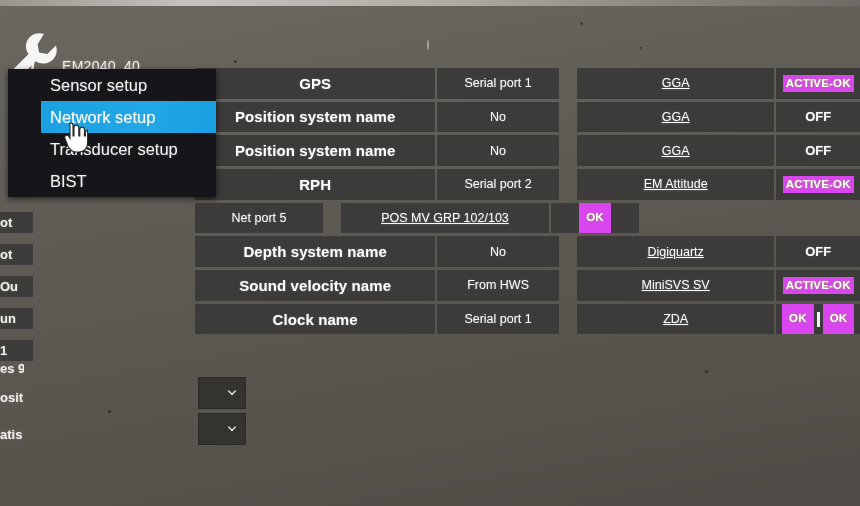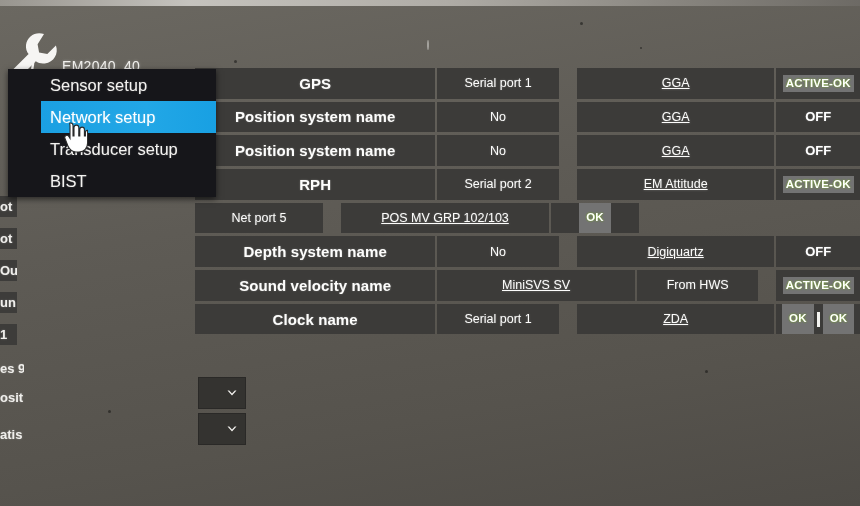--- a/index.html
+++ b/index.html
@@ -85,22 +85,23 @@
     left: 0;
     color: #f0efec;
     font-size: 13px;
     font-weight: bold;
     overflow: hidden;
     white-space: nowrap;
     text-shadow: 0 0 2px rgba(255,255,255,.3);
   }
   .frag.boxed {
     background: #3d3c3a;
-    padding: 3px 3px 3px 0;
+    padding: 3px 19px 3px 0;
     width: 14px;
+    margin-top: 16px;
   }
   .frag.plain { width: 24px; }
   
   #table {
     position: absolute;
     left: 195px; top: 68px;
     width: 665px;
     z-index: 10;
   }
   .row {
@@ -140,21 +141,21 @@
     margin-right: 2px;
     font-size: 12.5px;
     text-decoration: underline;
   }
   .c-status {
     width: 88px;
     font-size: 13px;
     font-weight: bold;
   }
   .badge {
-    background: #737373;
+    background: #d946ef;
     color: #ffffff;
     font-weight: bold;
     font-size: 11.5px;
     line-height: 1;
     padding: 3px 3px;
     letter-spacing: .2px;
     text-shadow: 0 0 2px rgba(120,190,10,.9);
     white-space: nowrap;
   }
   .badge.small { padding: 18px 7px; font-size: 11.5px; }
@@ -261,22 +262,22 @@
       <div class="cell c-name">Depth system name</div>
       <div class="cell c-port">No</div>
       <div class="cell c-fmt">Digiquartz</div>
       <div class="cell c-status">
         <span class="off-text">OFF</span>
       </div>
     </div>
 
     <div class="row">
       <div class="cell c-name">Sound velocity name</div>
+      <div class="cell c-port">From HWS</div>
       <div class="cell c-fmt">MiniSVS SV</div>
-      <div class="cell c-port">From HWS</div>
       <div class="cell c-status">
         <span class="badge">ACTIVE-OK</span>
       </div>
     </div>
 
     <div class="row">
       <div class="cell c-name">Clock name</div>
       <div class="cell c-port">Serial port 1</div>
       <div class="cell c-fmt">ZDA</div>
       <div class="cell c-status">

